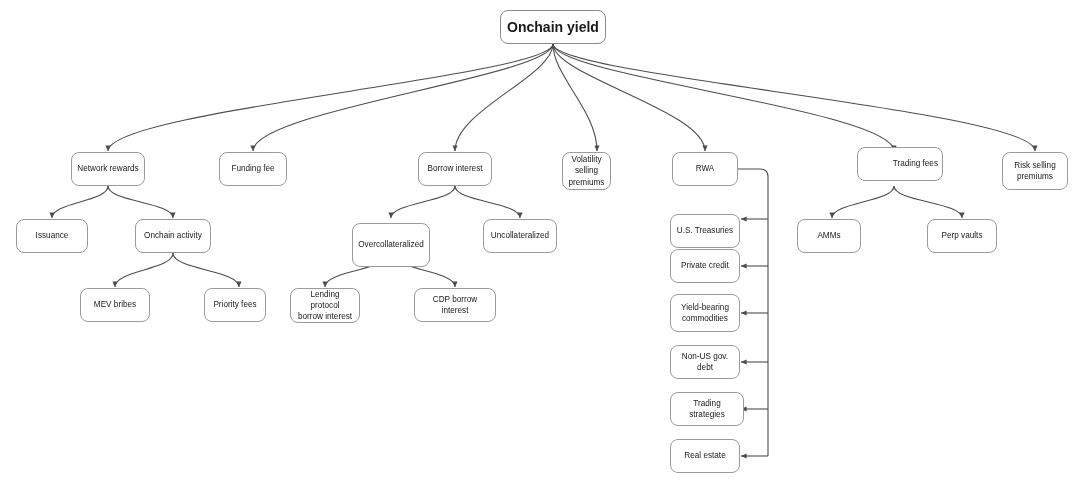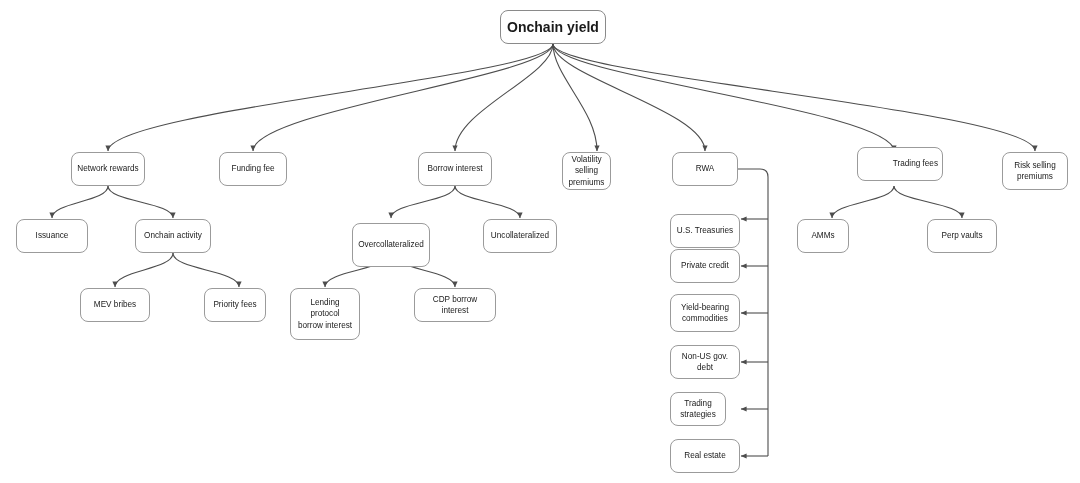--- a/index.html
+++ b/index.html
@@ -135,39 +135,39 @@
       <div class="node" style="left: 670px; top: 249px; width: 70px; height: 34px;">
         <span class="node-label">Private credit</span>
       </div>
       <div class="node" style="left: 670px; top: 294px; width: 70px; height: 38px;">
         <span class="node-label">Yield-bearing
 commodities</span>
       </div>
       <div class="node" style="left: 670px; top: 345px; width: 70px; height: 34px;">
         <span class="node-label">Non-US gov. debt</span>
       </div>
-      <div class="node" style="left: 670px; top: 392px; width: 56px; height: 34px;">
+      <div class="node" style="left: 670px; top: 392px; width: 74px; height: 34px;">
         <span class="node-label">Trading strategies</span>
       </div>
       <div class="node" style="left: 670px; top: 439px; width: 70px; height: 34px;">
         <span class="node-label">Real estate</span>
       </div>
-      <div class="node" style="left: 797px; top: 219px; width: 52px; height: 34px;">
+      <div class="node" style="left: 797px; top: 219px; width: 64px; height: 34px;">
         <span class="node-label">AMMs</span>
       </div>
       <div class="node" style="left: 927px; top: 219px; width: 70px; height: 34px; text-align: right;">
         <span class="node-label">Perp vaults</span>
       </div>
       <div class="node" style="left: 80px; top: 288px; width: 70px; height: 34px;">
         <span class="node-label">MEV bribes</span>
       </div>
       <div class="node" style="left: 204px; top: 288px; width: 62px; height: 34px;">
         <span class="node-label">Priority fees</span>
       </div>
-      <div class="node" style="left: 290px; top: 288px; width: 70px; height: 52px;">
+      <div class="node" style="left: 290px; top: 288px; width: 70px; height: 35px;">
         <span class="node-label">Lending protocol
 borrow interest</span>
       </div>
       <div class="node" style="left: 414px; top: 288px; width: 82px; height: 34px;">
         <span class="node-label">CDP borrow interest</span>
       </div>
     </div>
 </div>
 
 </body></html>

